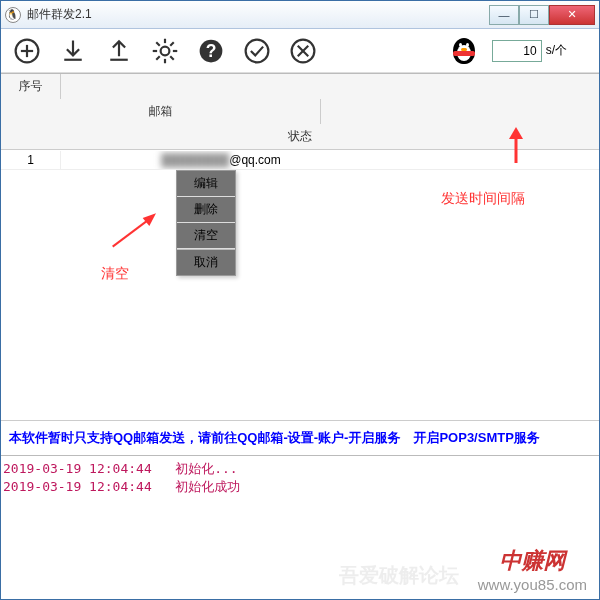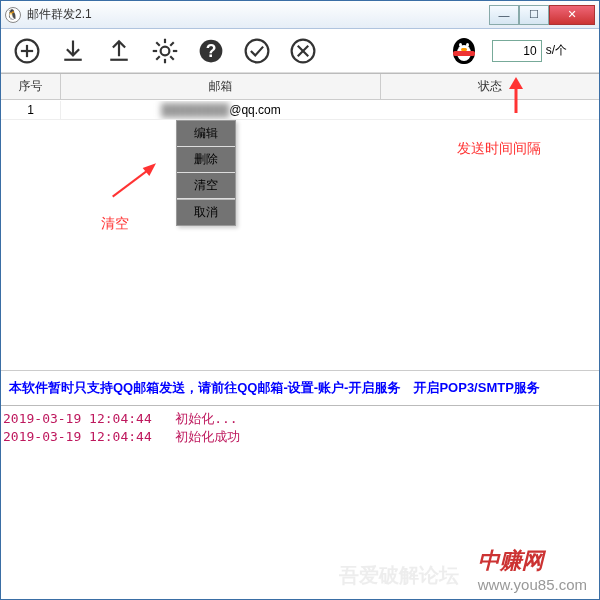--- a/index.html
+++ b/index.html
@@ -18,41 +18,41 @@
 .penguin { width: 28px; height: 28px; position: relative; }
 .penguin .body { width: 22px; height: 26px; background: #000; border-radius: 50% 50% 45% 45%; position: absolute; left: 3px; top: 1px; }
 .penguin .belly { width: 14px; height: 16px; background: #fff; border-radius: 50%; position: absolute; left: 7px; top: 8px; }
 .penguin .eye { width: 3px; height: 4px; background: #fff; border-radius: 50%; position: absolute; top: 6px; }
 .penguin .eye.l { left: 9px; } .penguin .eye.r { left: 16px; }
 .penguin .beak { width: 6px; height: 3px; background: #f90; border-radius: 2px; position: absolute; left: 11px; top: 11px; }
 .penguin .scarf { width: 22px; height: 5px; background: #e33; position: absolute; left: 3px; top: 14px; border-radius: 2px; }
 .interval { display: flex; align-items: center; gap: 4px; margin-right: 22px; }
 .interval input { width: 50px; height: 22px; border: 1px solid #7a9; text-align: right; padding: 0 4px; font-size: 12px; }
 .table-area { border-top: 1px solid #bbb; }
-.thead { display: flex; background: #f5f5f5; border-bottom: 1px solid #ccc; }
+.thead { display: flex; background: #f5f5f5; border-bottom: 1px solid #ccc; flex-direction: column; }
 .thead .th { border-right: 1px solid #ccc; padding: 4px 0; text-align: center; font-size: 12px; color: #333; }
 .thead .th:last-child { border-right: none; }
 .trow { display: flex; border-bottom: 1px solid #eee; height: 20px; align-items: center; }
 .trow .td { border-right: 1px solid #eee; padding: 2px 4px; font-size: 12px; text-align: center; overflow: hidden; }
 .trow .td:last-child { border-right: none; }
 .col-seq { width: 60px; }
 .col-email { width: 320px; }
 .col-status { flex: 1; }
 .blurred { filter: blur(3px); color: #999; display: inline-block; }
 .grid-body { height: 250px; position: relative; background: #fff; }
 .ctxmenu { position: absolute; left: 175px; top: 0px; width: 60px; background: #737373; border: 1px solid #999; box-shadow: 2px 2px 4px rgba(0,0,0,0.2); }
 .ctxmenu .mi { padding: 4px 10px; font-size: 12px; border-bottom: 1px solid #ddd; cursor: pointer; text-align: center; }
 .ctxmenu .mi:last-child { border-bottom: none; border-top: 1px solid #bbb; }
 .annot { position: absolute; color: #f33; font-size: 14px; pointer-events: none; }
 .arrow-ne { position: absolute; width: 60px; height: 40px; pointer-events: none; }
 .notice { padding: 8px; font-size: 13px; color: #00f; font-weight: bold; border-top: 1px solid #ccc; }
 .log { border-top: 1px solid #bbb; height: 168px; padding: 4px 2px; font-size: 13px; color: #be185d; overflow: auto; font-family: SimSun, monospace; }
 .log .line { line-height: 18px; }
 .watermark1 { position: absolute; right: 140px; bottom: 10px; color: #ddd; font-size: 20px; font-weight: bold; opacity: 0.5; pointer-events: none; }
-.watermark2 { position: absolute; right: 12px; bottom: 6px; text-align: left; pointer-events: none; }
+.watermark2 { position: absolute; right: 12px; bottom: 6px; text-align: center; pointer-events: none; }
 .watermark2 .big { color: #c33; font-size: 22px; font-weight: bold; font-style: italic; }
 .watermark2 .url { color: #999; font-size: 15px; }
 </style>
 </head>
 <body>
 
 <div class="window">
 
   <div class="titlebar">
     <div class="app-icon">🐧</div>
@@ -154,21 +154,21 @@
       </div>
       <svg class="arrow-ne" style="left:105px; top:40px;" viewBox="0 0 80 60">
         <line x1="5" y1="55" x2="65" y2="10" stroke="#f33" stroke-width="3"></line>
         <polygon points="70,5 50,12 60,24" fill="#f33"></polygon>
       </svg>
       <div class="annot" style="left:100px; top:95px;">清空</div>
       <svg style="position:absolute; left:500px; top:-45px; width:30px; height:40px; pointer-events:none;" viewBox="0 0 30 40">
         <line x1="15" y1="38" x2="15" y2="8" stroke="#f33" stroke-width="3"></line>
         <polygon points="15,2 8,14 22,14" fill="#f33"></polygon>
       </svg>
-      <div class="annot" style="left:456px; top:20px;">发送时间间隔</div>
+      <div class="annot" style="left:440px; top:20px;">发送时间间隔</div>
     </div>
   </div>
 
   <div class="notice">本软件暂时只支持QQ邮箱发送，请前往QQ邮箱-设置-账户-开启服务　开启POP3/SMTP服务</div>
 
   <div class="log">
     <div class="line"><span>2019-03-19 12:04:44</span>&nbsp;&nbsp;&nbsp;<span>初始化...</span></div>
     <div class="line"><span>2019-03-19 12:04:44</span>&nbsp;&nbsp;&nbsp;<span>初始化成功</span></div>
   </div>
 

